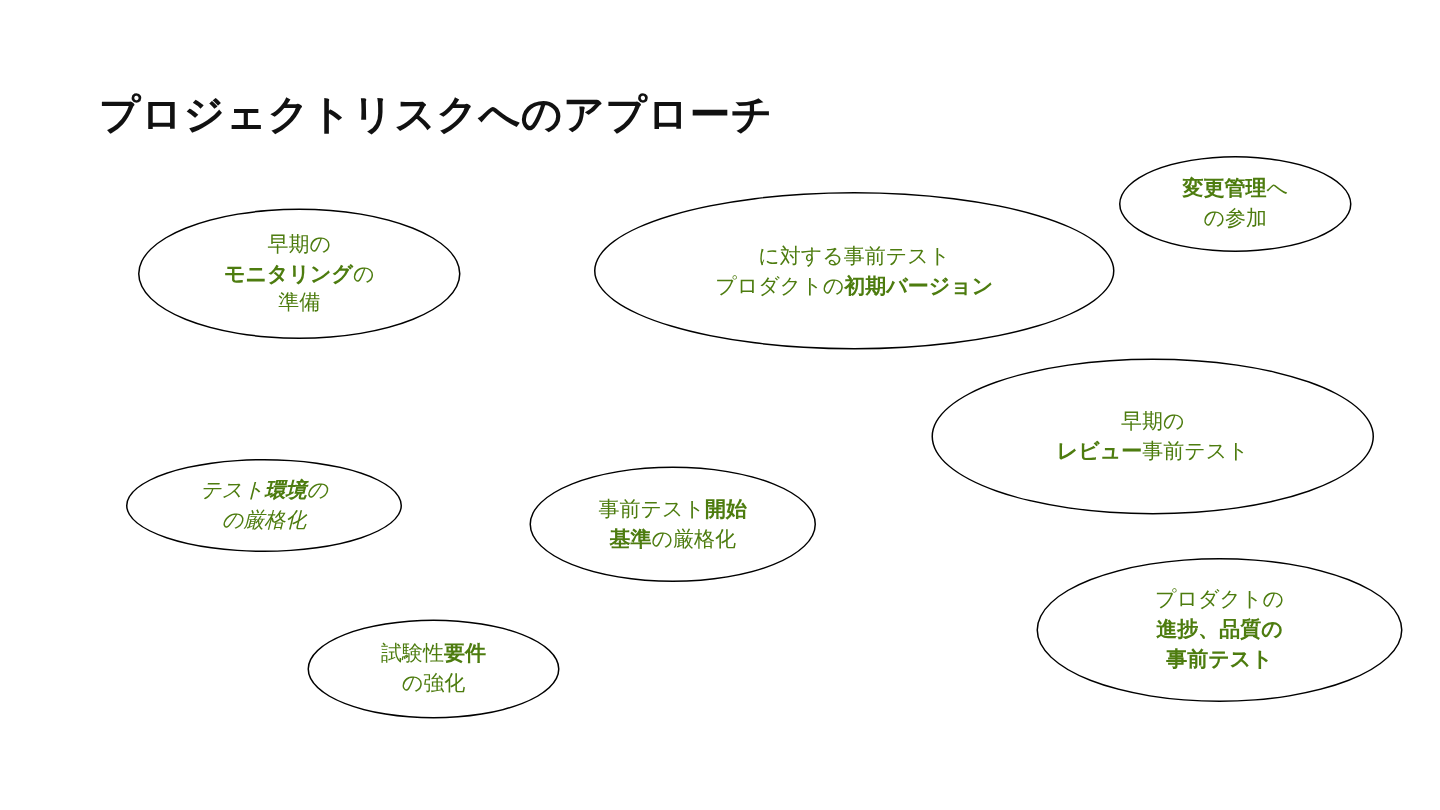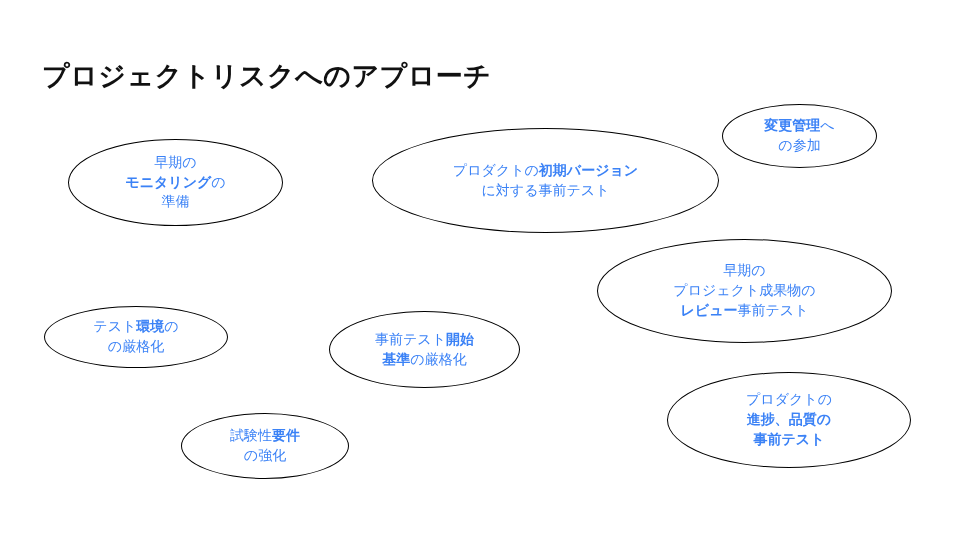--- a/index.html
+++ b/index.html
@@ -6,20 +6,21 @@
     html, body {
       width: 960px; height: 540px;
       background: #ffffff;
       font-family: "Liberation Sans", "DejaVu Sans", sans-serif;
       overflow: hidden;
     }
     .slide {
       position: relative;
       width: 828px; height: 540px;
       background: #ffffff;
+      margin-left: 24px;
     }
     .slide-title {
       position: absolute;
       left: 42px; top: 58px;
       font-size: 27px;
       font-weight: bold;
       color: #111111;
       letter-spacing: 0.5px;
       white-space: nowrap;
     }
@@ -29,58 +30,57 @@
       border-radius: 50%;
       background: #ffffff;
       display: flex;
       align-items: center;
       justify-content: center;
     }
     .ellipse-text {
       text-align: center;
       font-size: 14px;
       line-height: 1.42;
-      color: #3b82f6;
+      color: #4d7c0f;
       white-space: nowrap;
     }
     .b { font-weight: bold; }
   </style>
 </head>
 <body>
 
 <div class="slide">
   <div class="slide-title">プロジェクトリスクへのアプローチ</div>
   <div>
       <div class="ellipse" style="left: 68px; top: 139px; width: 215px; height: 87px;">
         <div class="ellipse-text">
           <div><span>早期の</span></div>
           <div><span class="b">モニタリング</span><span>の</span></div>
           <div><span>準備</span></div>
         </div>
       </div>
       <div class="ellipse" style="left: 372px; top: 128px; width: 347px; height: 105px;">
         <div class="ellipse-text">
+          <div><span>に対する事前テスト</span></div>
           <div><span>プロダクトの</span><span class="b">初期バージョン</span></div>
-          <div><span>に対する事前テスト</span></div>
         </div>
       </div>
       <div class="ellipse" style="left: 722px; top: 104px; width: 155px; height: 64px;">
         <div class="ellipse-text">
           <div><span class="b">変更管理</span><span>へ</span></div>
           <div><span>の参加</span></div>
         </div>
       </div>
       <div class="ellipse" style="left: 597px; top: 239px; width: 295px; height: 104px;">
         <div class="ellipse-text">
           <div><span>早期の</span></div>
-          <div><span>プロジェクト成果物の</span></div>
           <div><span class="b">レビュー</span><span>事前テスト</span></div>
         </div>
       </div>
-      <div class="ellipse" style="left: 44px; top: 306px; width: 184px; height: 62px;">
+      <div class="ellipse" style="left: 60px; top: 306px; width: 184px; height: 62px; font-style: italic;">
         <div class="ellipse-text">
           <div><span>テスト</span><span class="b">環境</span><span>の</span></div>
           <div><span>の厳格化</span></div>
         </div>
       </div>
       <div class="ellipse" style="left: 329px; top: 311px; width: 191px; height: 77px;">
         <div class="ellipse-text">
           <div><span>事前テスト</span><span class="b">開始</span></div>
           <div><span class="b">基準</span><span>の厳格化</span></div>
         </div>

